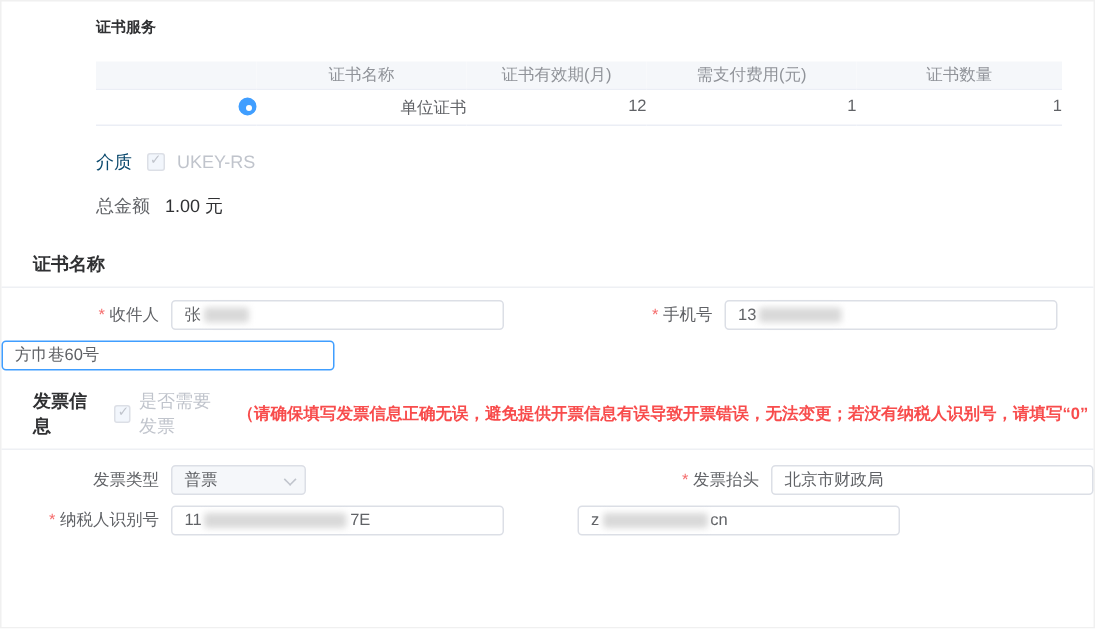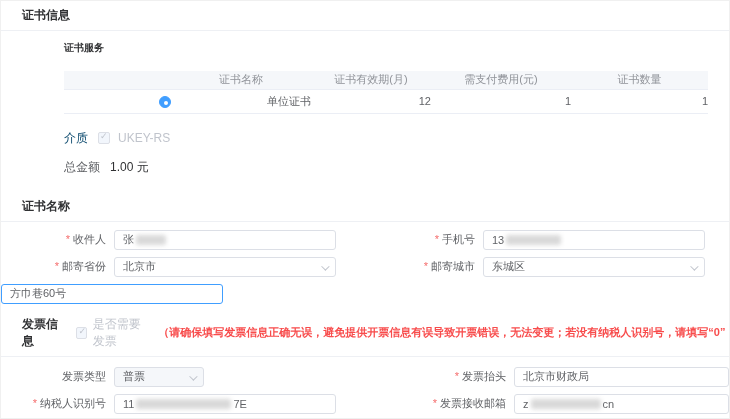--- a/index.html
+++ b/index.html
@@ -59,23 +59,20 @@
   .inv-header { display:flex; align-items:center; padding:6px 0 6px 21px; border-bottom:1px solid #eef0f4; }
   .inv-check { display:flex; align-items:center; gap:6px; margin-left:14px; }
   .warn { color:#f84c4c; font-size:11px; font-weight:bold; margin-left:6px; white-space:nowrap;
     overflow:hidden; }
 </style>
 </head>
 <body>
 
 <div class="page">
 
-  <div class="sec-header">
-    <span class="sec-title">证书信息</span>
-  </div>
   <div class="sec1-body">
     <div class="sub-title">证书服务</div>
 
     <table class="cert">
       <thead>
         <tr>
           <th style="width:107px"></th>
           <th style="width:140px">证书名称</th>
           <th style="width:120px">证书有效期(月)</th>
           <th style="width:140px">需支付费用(元)</th>
@@ -120,36 +117,20 @@
         </div>
       </div>
       <div class="field">
         <span class="lbl lbl-w90 req">手机号</span>
         <div class="input-box">
           <span>13</span>
           <span class="redact" style="width:55px"></span>
         </div>
       </div>
     </div>
-    <div class="form-row">
-      <div class="field">
-        <span class="lbl lbl-w105 req">邮寄省份</span>
-        <div class="input-box select-box">
-          <span>北京市</span>
-          <span class="chev"></span>
-        </div>
-      </div>
-      <div class="field">
-        <span class="lbl lbl-w90 req">邮寄城市</span>
-        <div class="input-box select-box">
-          <span>东城区</span>
-          <span class="chev"></span>
-        </div>
-      </div>
-    </div>
     <div class="form-row" style="margin-bottom:0">
       <div class="field">
         <div class="input-box focused">
           <span>方巾巷60号</span>
         </div>
       </div>
     </div>
   </div>
 
   <div class="inv-header">
@@ -179,21 +160,20 @@
     <div class="form-row" style="margin-bottom:0">
       <div class="field">
         <span class="lbl lbl-w105 req">纳税人识别号</span>
         <div class="input-box">
           <span>11</span>
           <span class="redact" style="width:95px"></span>
           <span>7E</span>
         </div>
       </div>
       <div class="field">
-        <span class="lbl lbl-w130 req">发票接收邮箱</span>
         <div class="input-box w215">
           <span>z</span>
           <span class="redact" style="width:70px"></span>
           <span>cn</span>
         </div>
       </div>
     </div>
   </div>
 
 </div>

